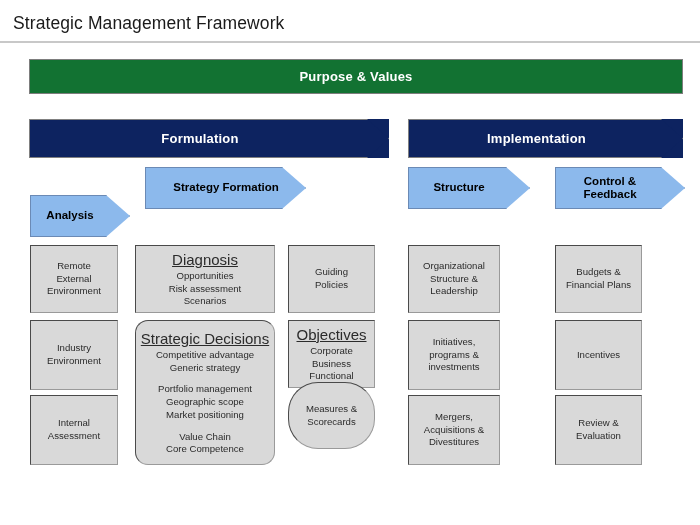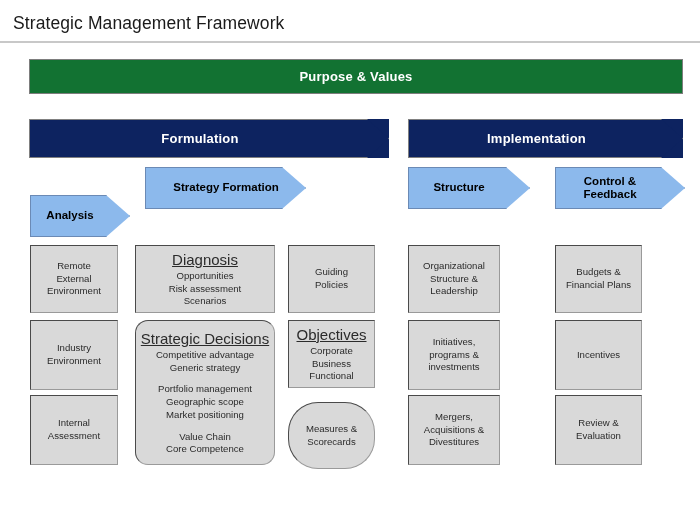--- a/index.html
+++ b/index.html
@@ -163,21 +163,21 @@
   .col-3 { left: 288px; width: 87px; }
   .col-4 { left: 408px; width: 92px; }
   .col-5 { left: 555px; width: 87px; }
 
   
   .row-1 { top: 202px; height: 68px; }
   .row-2 { top: 277px; height: 70px; }
   .row-3 { top: 352px; height: 70px; }
   .row-2-tall { top: 277px; height: 145px; border-radius: 13px; }
   .row-2-c3 { top: 277px; height: 68px; }
-  .row-3-c3 { top: 359px; height: 67px; border-radius: 30px; }
+  .row-3-c3 { top: 339px; height: 67px; border-radius: 30px; }
 </style>
 </head>
 <body>
 
 <div id="page-title">Strategic Management Framework</div>
 <div id="title-rule"></div>
 
 <div id="canvas">
 
   <div id="purpose-banner">

